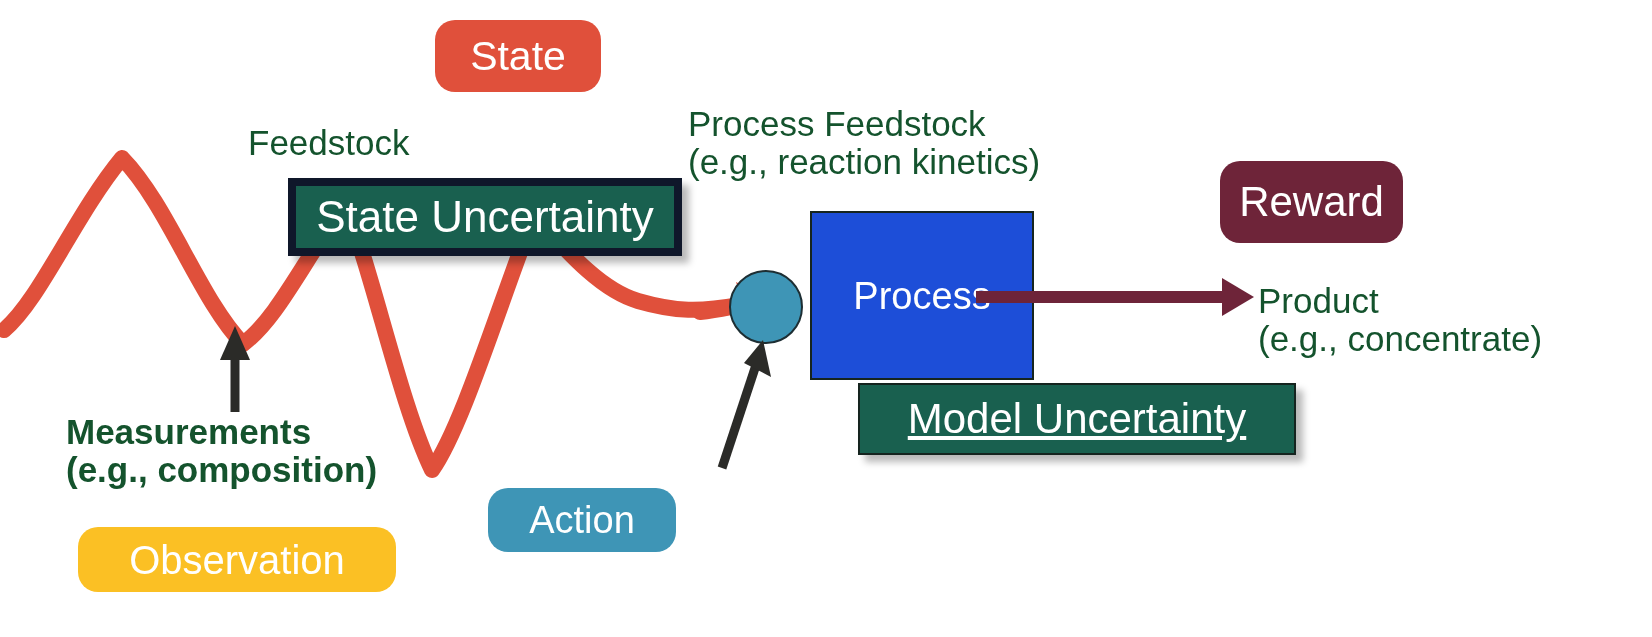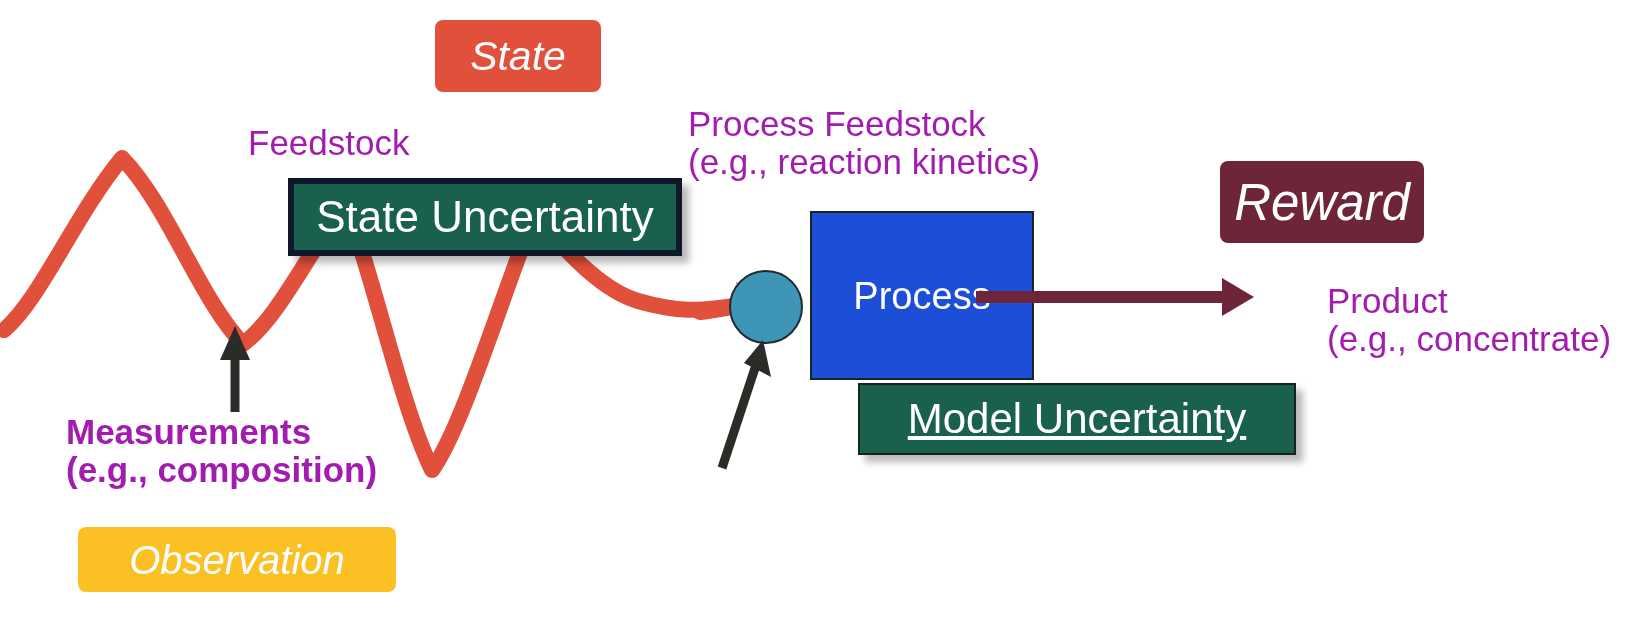--- a/index.html
+++ b/index.html
@@ -29,39 +29,38 @@
   .layer-back  { z-index: 1; }
   .layer-mid   { z-index: 3; }
   .layer-front { z-index: 6; }
 
   
   .pill {
     position: absolute;
     display: flex;
     align-items: center;
     justify-content: center;
-    border-radius: 8px;
+    border-radius: 20px;
     color: #ffffff;
     font-weight: 400;
     line-height: 1;
     z-index: 8;
     box-sizing: border-box;
-    font-style: italic;
   }
   .pill-state {
     left: 435px; top: 20px;
     width: 166px; height: 72px;
     background: #E0503B;
     font-size: 41px;
   }
   .pill-reward {
     left: 1220px; top: 161px;
-    width: 204px; height: 82px;
+    width: 183px; height: 82px;
     background: #6E2439;
-    font-size: 51px;
+    font-size: 42px;
   }
   .pill-observation {
     left: 42px; top: 527px;
     width: 318px; height: 65px;
     background: #FBC024;
     font-size: 40px;
     margin-left: 36px;
   }
   .pill-action {
     left: 488px; top: 488px;
@@ -80,21 +79,21 @@
     box-sizing: border-box;
     line-height: 1;
   }
   .box-shadow {
     box-shadow: 7px 7px 7px rgba(0,0,0,0.28);
   }
   .box-state-unc {
     left: 288px; top: 178px;
     width: 394px; height: 78px;
     background: #19604F;
-    border: 6px solid #0f172a;
+    border: 8px solid #0f172a;
     font-size: 44px;
     z-index: 5;
   }
   .box-model-unc {
     left: 858px; top: 383px;
     width: 438px; height: 72px;
     background: #19604F;
     border: 2px solid #15241f;
     font-size: 42px;
     z-index: 7;
@@ -116,30 +115,30 @@
     width: 70px; height: 70px;
     border-radius: 50%;
     background: #3E95B6;
     border: 2px solid #1d2e33;
     z-index: 4;
   }
 
   
   .txt {
     position: absolute;
-    color: #a21caf;
+    color: #14532d;
     font-size: 35px;
     line-height: 1.08;
     white-space: pre;
     z-index: 8;
   }
   .txt-feedstock       { left: 248px; top: 124px; }
   .txt-proc-cond       { left: 688px; top: 105px; }
   .txt-measurements    { left: 66px;  top: 413px; font-weight: bold; }
-  .txt-product         { left: 1327px; top: 282px; }
+  .txt-product         { left: 1258px; top: 282px; }
   .txt-any-param       { left: 688px; top: 461px; }
 </style>
 </head>
 <body>
 
 <div id="canvas">
 
   <svg class="layer layer-back" viewBox="0 0 1652 637">
     <path d="M 4,330 C 40,300 75,215 122,158
              C 168,205 200,300 243,344
@@ -189,20 +188,23 @@
 
   <div class="pill pill-state">
     <span>State</span>
   </div>
   <div class="pill pill-reward">
     <span>Reward</span>
   </div>
   <div class="pill pill-observation">
     <span>Observation</span>
   </div>
+  <div class="pill pill-action">
+    <span>Action</span>
+  </div>
 
   <div class="txt txt-feedstock">Feedstock</div>
   <div class="txt txt-proc-cond">Process Feedstock
 (e.g., reaction kinetics)</div>
   <div class="txt txt-measurements">Measurements
 (e.g., composition)</div>
   <div class="txt txt-product">Product
 (e.g., concentrate)</div>
 
 </div>

